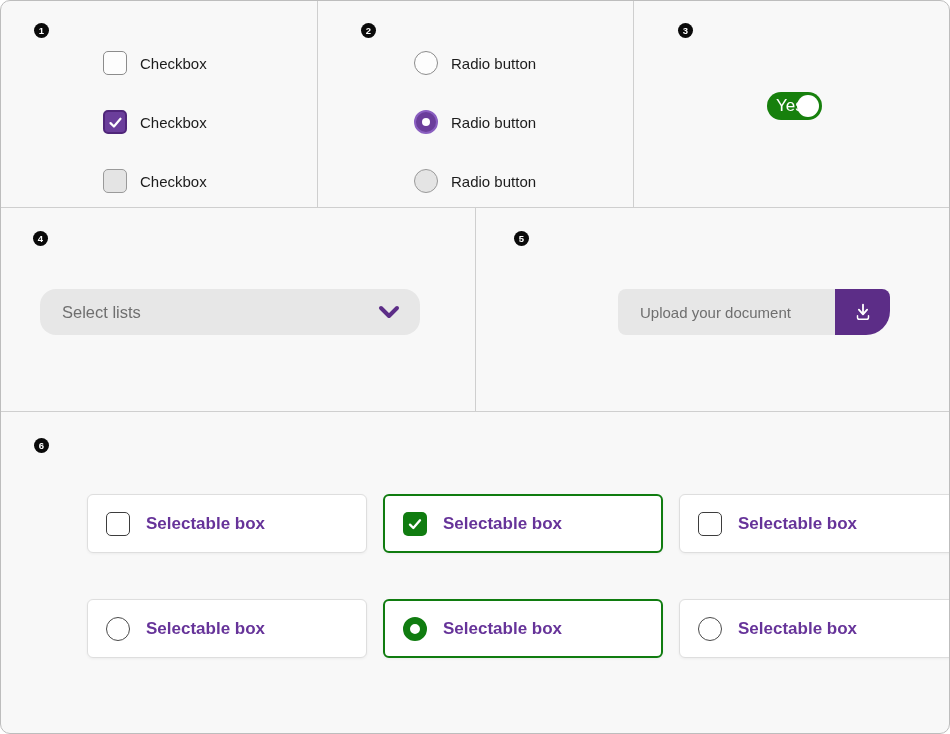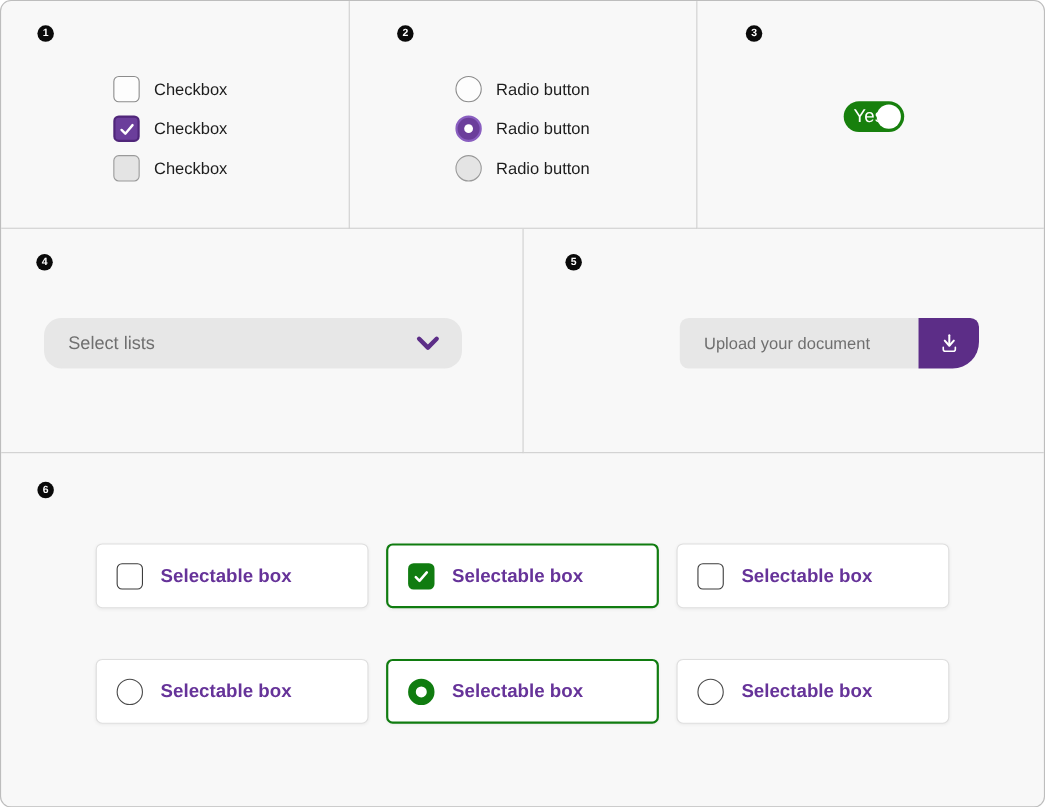--- a/index.html
+++ b/index.html
@@ -17,21 +17,21 @@
   .cell-5 { left:475px;top:207px;width:473px; height:204px; border-bottom:1px solid #cfcfcf; }
   .cell-6 { left:0;   top:411px; width:948px; height:321px; }
 
   .badge {
     position:absolute; width:15px; height:15px; background:#0a0a0a; color:#fff;
     border-radius:50%; font-size:9.5px; font-weight:bold;
     display:flex; align-items:center; justify-content:center; line-height:1;
   }
 
   
-  .stack { position:absolute; display:flex; flex-direction:column; gap:12px;margin-top:18px; }
+  .stack { position:absolute; display:flex; flex-direction:column; gap:35px; }
   .control-row { display:flex; align-items:center; gap:13px; height:24px; }
   .control-row .ctl-label { font-size:15px; color:#1c1c1c; }
 
   .checkbox {
     width:24px; height:24px; border-radius:5px;
     background:#fdfdfd; border:1.5px solid #8c8c8c;
     display:flex; align-items:center; justify-content:center;
   }
   .checkbox.checked { background:#6b3e9b; border:2px solid #50267a; }
   .checkbox.disabled { background:#e4e4e4; border:1.5px solid #9a9a9a; }
@@ -76,21 +76,21 @@
     width:55px; height:46px; background:#5c2d87; border:none;
     border-radius:0 8px 24px 0; display:flex; align-items:center; justify-content:center;
     cursor:pointer;
   }
 
   
   .cards-row { position:absolute; left:86px; display:flex; gap:16px; }
   .cards-row.row-a { top:82px; }
   .cards-row.row-b { top:187px; }
   .card {
-    width:248px; height:59px; background:#ffffff;
+    width:280px; height:59px; background:#ffffff;
     border:1px solid #dedede; border-radius:6px;
     box-shadow:0 1px 3px rgba(0,0,0,0.05);
     display:flex; align-items:center; gap:16px; padding-left:18px; cursor:pointer;
   }
   .card.selected { border:2px solid #107c10; }
   .card .card-label { font-size:17px; font-weight:bold; color:#663399; }
 
   .card-checkbox {
     width:24px; height:24px; border-radius:5px;
     background:#fff; border:1.5px solid #3d3d3d;

